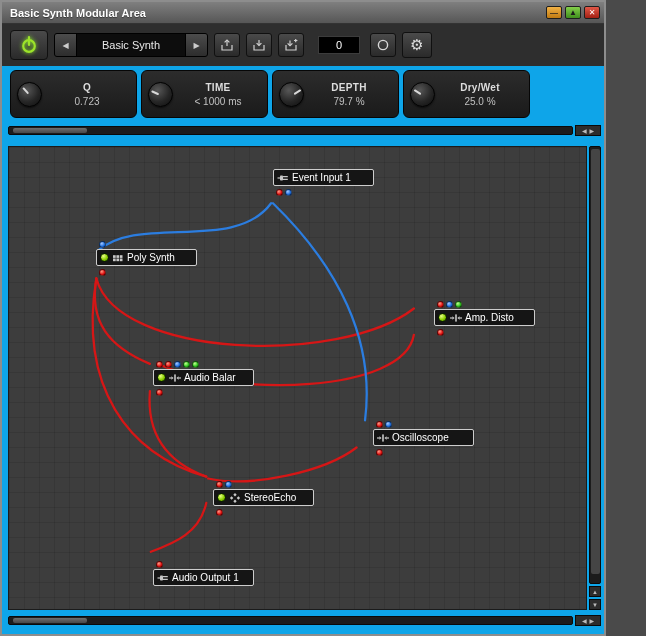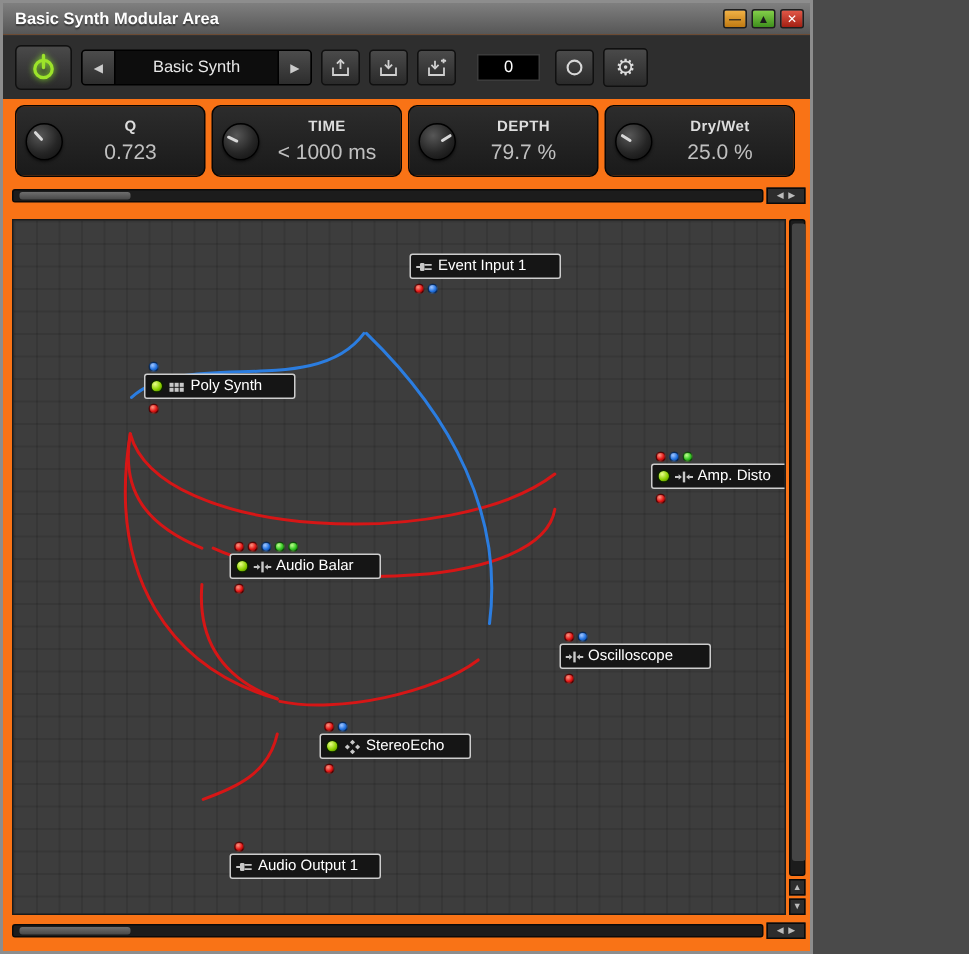--- a/index.html
+++ b/index.html
@@ -1,17 +1,17 @@
 <!DOCTYPE html>
 <html><head>
 <meta charset="utf-8">
 <style>
   html,body{margin:0;padding:0;background:#4a4a4a;}
   *{box-sizing:border-box;}
-  .window{width:542px;height:636px;border:2px solid #8d8d8d;background:#f97316;
+  .window{width:606px;height:636px;border:2px solid #8d8d8d;background:#0ea5e9;
     font-family:"Liberation Sans","DejaVu Sans",sans-serif;position:relative;overflow:hidden;}
   
   .titlebar{height:22px;background:linear-gradient(#7f7f7f,#565656);display:flex;align-items:center;
     padding:0 4px 0 8px;border-bottom:1px solid #333;}
   .title{font-size:11px;font-weight:bold;color:#fff;flex:1;text-shadow:0 1px 1px rgba(0,0,0,.45);}
   .wbtn{width:16px;height:13px;margin-left:3px;border:1px solid #1e1e1e;border-radius:2px;
     font-size:8px;line-height:11px;text-align:center;color:#1c1c1c;font-weight:bold;cursor:default;}
   .wbtn.min{background:linear-gradient(#f2b246,#c07a12);}
   .wbtn.max{background:linear-gradient(#84cf4a,#3f8f1d);}
   .wbtn.close{background:linear-gradient(#e25848,#a32013);color:#fff;}
@@ -36,21 +36,21 @@
   .macros{display:flex;gap:4px;padding:4px 0 6px 8px;height:58px;overflow:hidden;}
   .macro{flex:none;width:127px;background:linear-gradient(#2c2c2c,#1a1a1a);border:1px solid #060606;
     border-radius:6px;display:flex;align-items:center;padding:0 4px 0 6px;}
   .knob{width:25px;height:25px;border-radius:50%;border:1px solid #000;position:relative;flex:none;
     background:radial-gradient(circle at 38% 32%,#575757,#262626 55%,#0d0d0d);
     box-shadow:0 1px 2px rgba(0,0,0,.6);}
   .kptr{position:absolute;left:50%;top:2px;width:2px;height:8px;margin-left:-1px;background:#d8d8d8;
     border-radius:1px;transform-origin:1px 10.5px;}
   .mtext{flex:1;text-align:center;color:#ddd;}
   .mlabel{font-size:10px;font-weight:bold;letter-spacing:.3px;}
-  .mvalue{font-size:14px;color:#c0c0c0;margin-top:3px;}
+  .mvalue{font-size:10px;color:#c0c0c0;margin-top:3px;}
   
   .scrollrow{display:flex;align-items:center;margin:0 3px 0 6px;gap:2px;height:12px;}
   .scrollrow.bottom{margin-top:4px;}
   .strack{flex:1;height:9px;background:#1c1c1c;border:1px solid #0a0a0a;border-radius:2px;position:relative;}
   .sthumb{position:absolute;left:4px;top:1px;width:74px;height:5px;border-radius:2px;
     background:linear-gradient(#6e6e6e,#484848);}
   .sarrows{width:26px;height:11px;background:#2d2d2d;border:1px solid #0a0a0a;display:flex;
     align-items:center;justify-content:center;gap:3px;color:#bbb;font-size:6px;}
   
   .canvasrow{display:flex;margin:10px 3px 0 6px;gap:2px;height:464px;}

